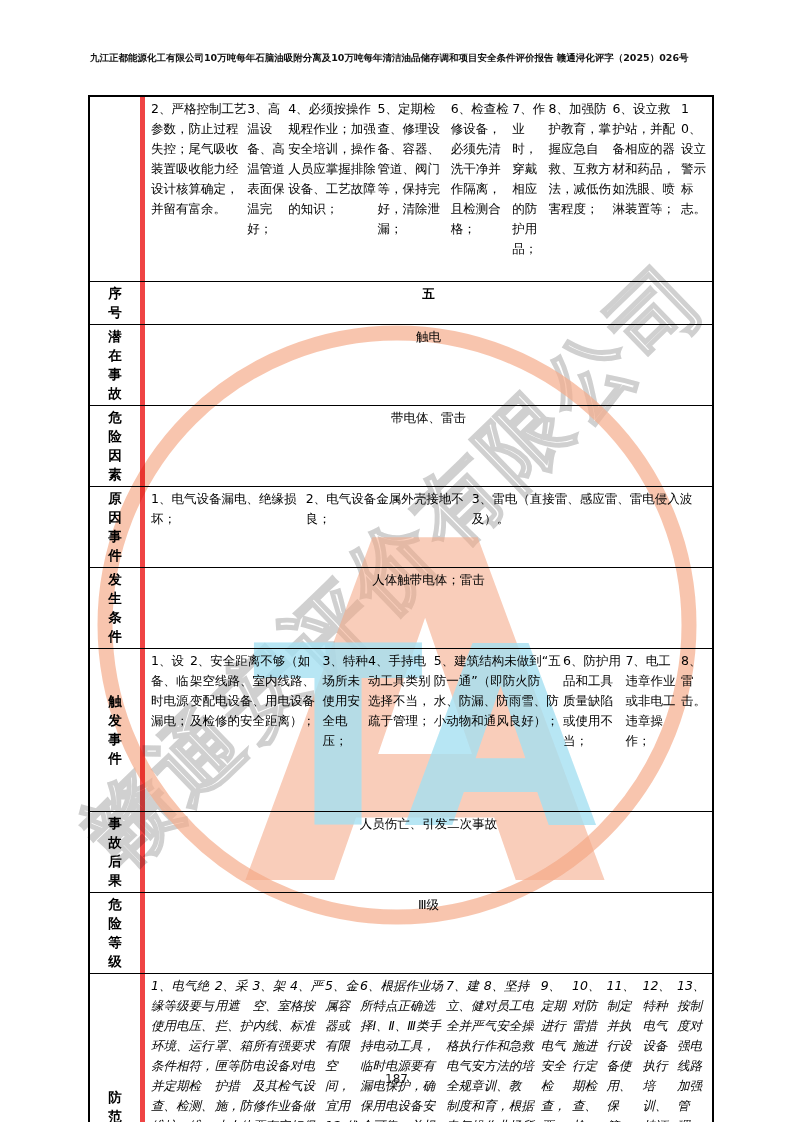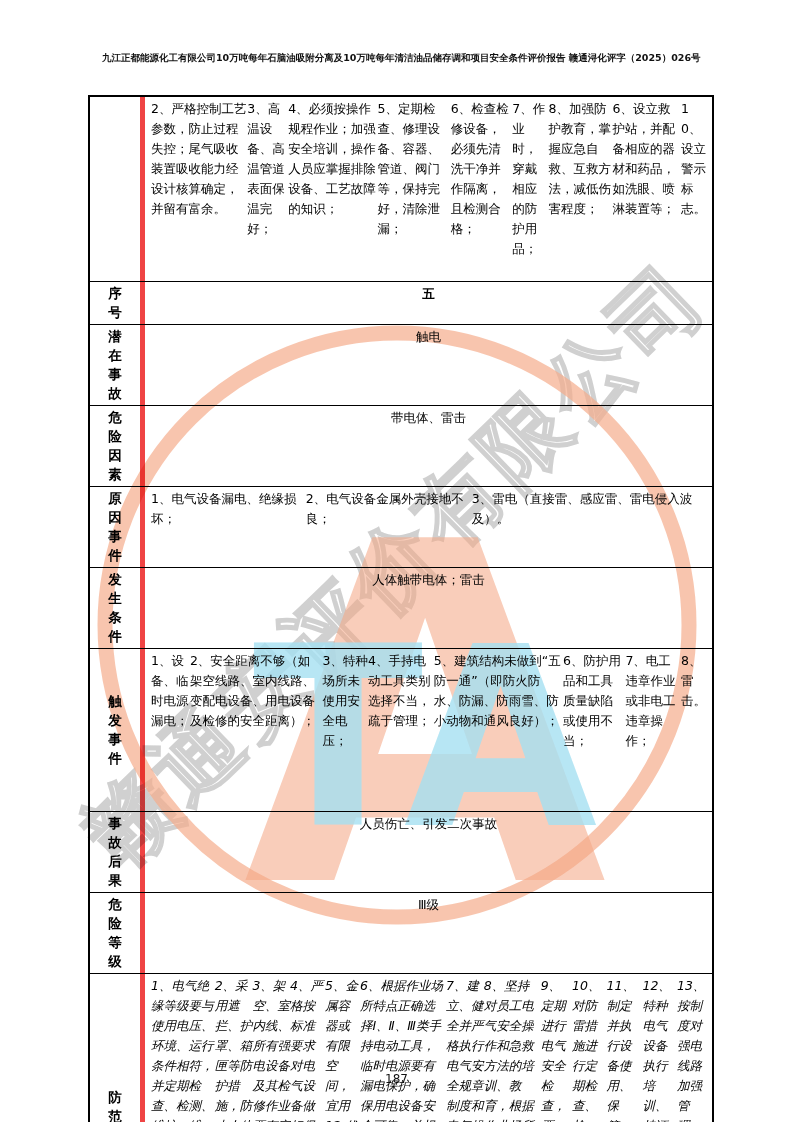--- a/index.html
+++ b/index.html
@@ -3,21 +3,21 @@
 <meta charset="utf-8">
 <style>
   html,body{margin:0;padding:0;}
   body{
     width:793px;height:1122px;position:relative;background:#ffffff;
     font-family:"DejaVu Sans","Liberation Sans",sans-serif;
     color:#000;overflow:hidden;
   }
   
   .doc-header{
-    position:absolute;top:52px;left:102px;width:624px;
+    position:absolute;top:52px;left:90px;width:624px;
     font-size:9.5px;font-weight:bold;letter-spacing:0px;
     white-space:nowrap;color:#111;
   }
   
   .tbl{
     position:absolute;top:95px;left:88px;width:626px;
     border:2px solid #000;box-sizing:border-box;z-index:2;background:transparent;
   }
   .row{display:flex;border-top:1px solid #000;}
   .row:first-child{border-top:none;}

